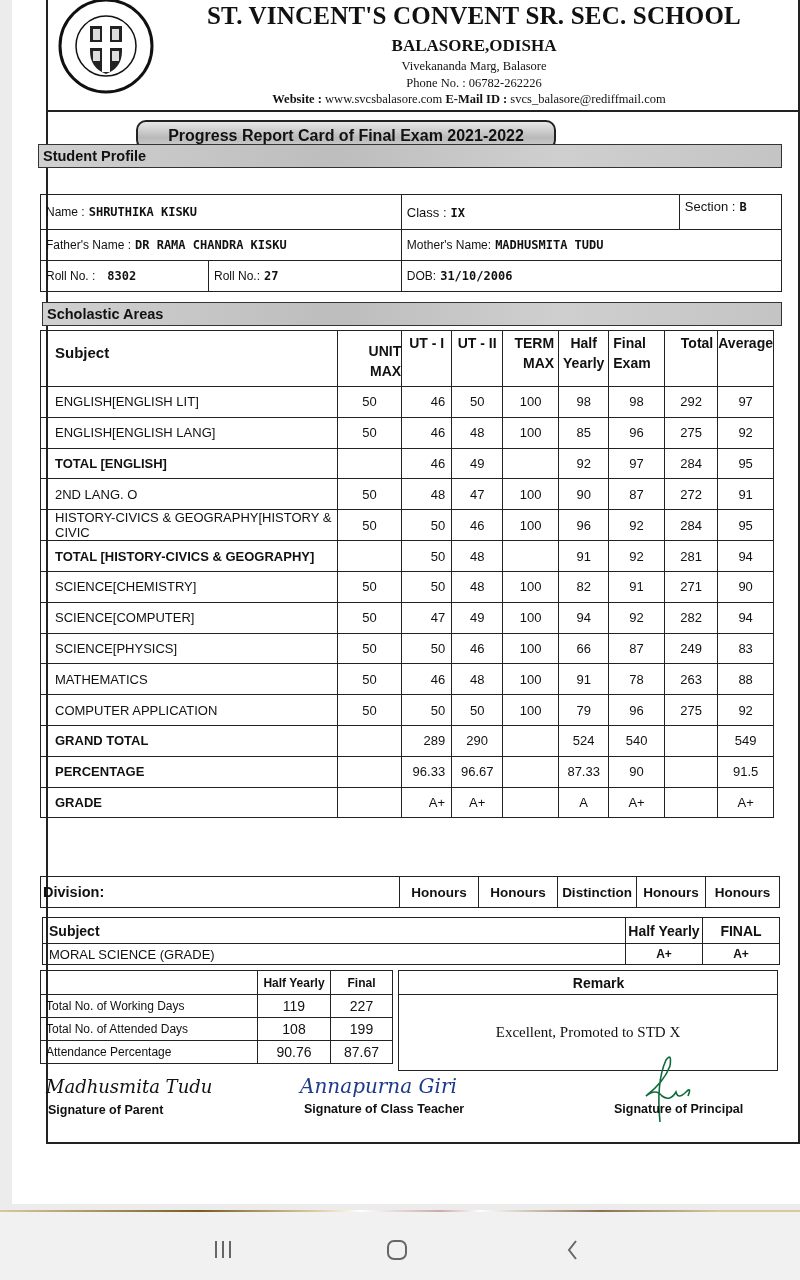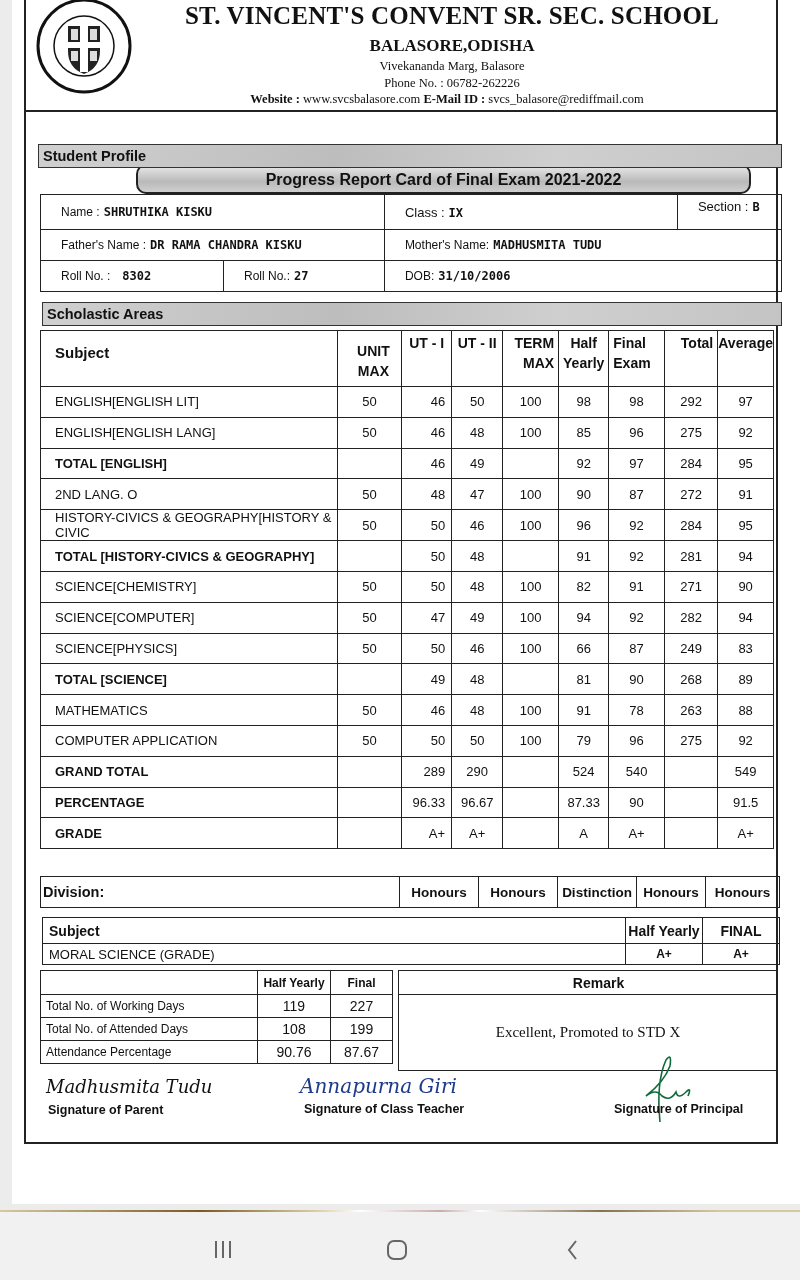--- a/index.html
+++ b/index.html
@@ -1,32 +1,32 @@
 <!DOCTYPE html>
 <html><head>
 <meta charset="utf-8">
 <style>
   html,body{margin:0;padding:0;}
   body{width:800px;height:1280px;background:#ececec;position:relative;overflow:hidden;font-family:"Liberation Sans",sans-serif;color:#111;}
   .paper{position:absolute;left:12px;top:0;width:788px;height:1204px;background:#fff;}
-  .frame{position:absolute;left:24px;top:0;width:754px;height:1144px;border:2px solid #222;border-top:none;box-sizing:border-box;padding-left:20px;}
+  .frame{position:absolute;left:46px;top:0;width:754px;height:1144px;border:2px solid #222;border-top:none;box-sizing:border-box;padding-left:20px;}
   .header{position:absolute;left:0;top:0;width:752px;height:110px;border-bottom:2px solid #222;}
   .logo{position:absolute;left:8px;top:-4px;width:100px;height:100px;}
   .school-name{position:absolute;left:0;width:752px;top:2px;text-align:center;font-family:"Liberation Serif",serif;font-weight:bold;font-size:25px;padding-left:100px;box-sizing:border-box;letter-spacing:.2px;}
   .school-city{position:absolute;left:0;width:752px;top:36px;text-align:center;font-family:"Liberation Serif",serif;font-weight:bold;font-size:17px;padding-left:100px;box-sizing:border-box;}
   .school-addr,.school-phone{position:absolute;left:0;width:752px;text-align:center;font-family:"Liberation Serif",serif;font-size:12.5px;padding-left:100px;box-sizing:border-box;}
   .school-addr{top:59px;}
   .school-phone{top:76px;}
   .school-contact{position:absolute;left:0;width:752px;top:92px;text-align:center;font-family:"Liberation Serif",serif;font-size:12.5px;padding-left:90px;box-sizing:border-box;}
   .school-contact b{font-weight:bold;}
-  .title-pill{position:absolute;left:136px;top:120px;width:615px;height:30px;border:2px solid #222;border-radius:10px;background:linear-gradient(#e8e8e8,#b9b9b9 60%,#cfcfcf);box-sizing:border-box;text-align:center;font-weight:bold;font-size:16px;line-height:27px;margin-top:44px;}
+  .title-pill{position:absolute;left:136px;top:120px;width:420px;height:30px;border:2px solid #222;border-radius:10px;background:linear-gradient(#e8e8e8,#b9b9b9 60%,#cfcfcf);box-sizing:border-box;text-align:center;font-weight:bold;font-size:16px;line-height:27px;}
   .bar{position:absolute;height:24px;background:linear-gradient(90deg,#d0d0d0,#bdbdbd 40%,#cfcfcf 70%,#c4c4c4);border:1.5px solid #333;box-sizing:border-box;font-weight:bold;font-size:14.5px;line-height:22px;padding-left:4px;}
   table{border-collapse:collapse;position:absolute;}
   td,th{border:1.5px solid #222;padding:0;}
-  .profile td{font-size:12px;height:30px;padding-left:20px;}
+  .profile td{font-size:12px;height:30px;padding-left:5px;}
   .profile b{font-family:"DejaVu Sans Mono","Liberation Mono",monospace;font-size:12px;margin-left:4px;}
   .marks td{font-size:13px;height:29.8px;text-align:center;}
   .marks td.sub{text-align:left;padding-left:14px;}
   .marks tr.bold td.sub{font-weight:bold;}
   .marks th{font-size:14px;font-weight:bold;vertical-align:top;line-height:20px;padding-top:2px;}
   .marks td.num-r{text-align:right;padding-right:6px;}
   .div-table td{font-size:13.5px;font-weight:bold;height:30px;text-align:center;}
   .moral td{font-size:13px;height:20px;}
   .att td{font-size:12px;height:22px;}
   .remark td{font-size:14px;}
@@ -89,21 +89,21 @@
   </tr>
 </tbody>
   </table>
 
 <div class="bar" style="left:42px;top:302px;width:740px;">Scholastic Areas</div>
 
 <table class="marks" style="left:40px;top:330px;width:734px;">
   <thead>
     <tr style="height:56px;">
       <th style="width:296px;text-align:left;padding-left:14px;font-size:15px;padding-top:12px;">Subject</th>
-      <th style="width:58px;text-align:center;padding-left:8px;padding-top:10px;">UNIT MAX</th>
+      <th style="width:58px;text-align:right;padding-left:8px;padding-top:10px;">UNIT MAX</th>
       <th style="width:50px;">UT - I</th>
       <th style="width:52px;">UT - II</th>
       <th style="width:52px;text-align:right;padding-right:4px;">TERM MAX</th>
       <th style="width:50px;">Half Yearly</th>
       <th style="width:52px;text-align:left;padding-left:4px;">Final Exam</th>
       <th style="width:50px;text-align:right;padding-right:4px;">Total</th>
       <th>Average</th>
     </tr>
   </thead>
   <tbody id="marks-body">
@@ -198,31 +198,20 @@
       <tr>
         <td class="sub">SCIENCE[PHYSICS]</td>
         <td>50</td>
         <td class="num-r">50</td>
         <td>46</td>
         <td>100</td>
         <td>66</td>
         <td>87</td>
         <td>249</td>
         <td>83</td>
-      </tr>
-      <tr class="bold">
-        <td class="sub">TOTAL [SCIENCE]</td>
-        <td></td>
-        <td class="num-r">49</td>
-        <td>48</td>
-        <td></td>
-        <td>81</td>
-        <td>90</td>
-        <td>268</td>
-        <td>89</td>
       </tr>
       <tr>
         <td class="sub">MATHEMATICS</td>
         <td>50</td>
         <td class="num-r">46</td>
         <td>48</td>
         <td>100</td>
         <td>91</td>
         <td>78</td>
         <td>263</td>

